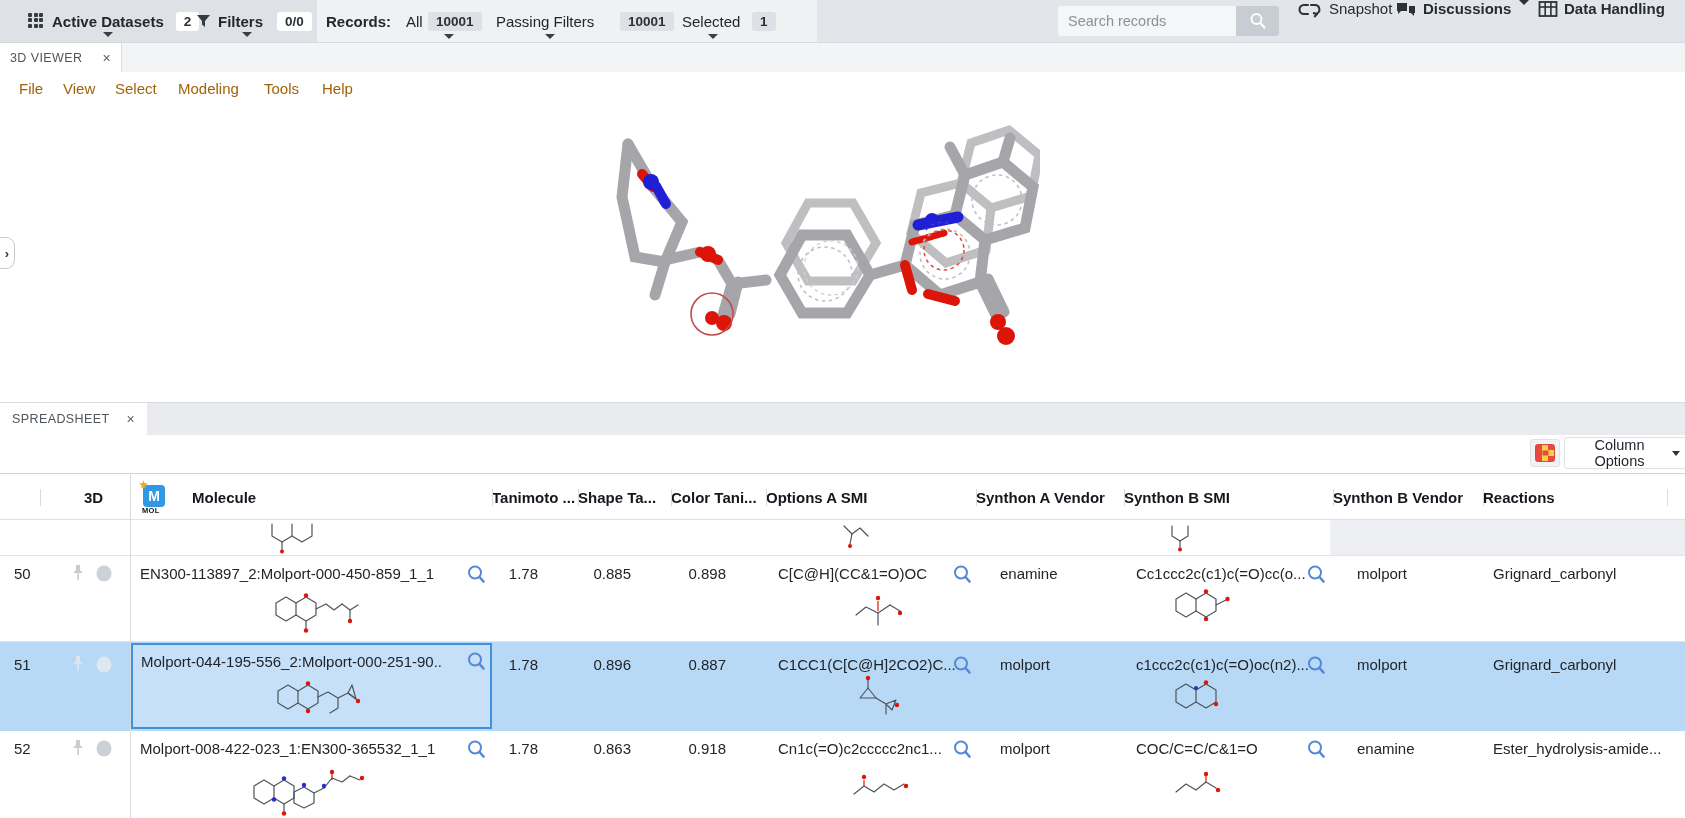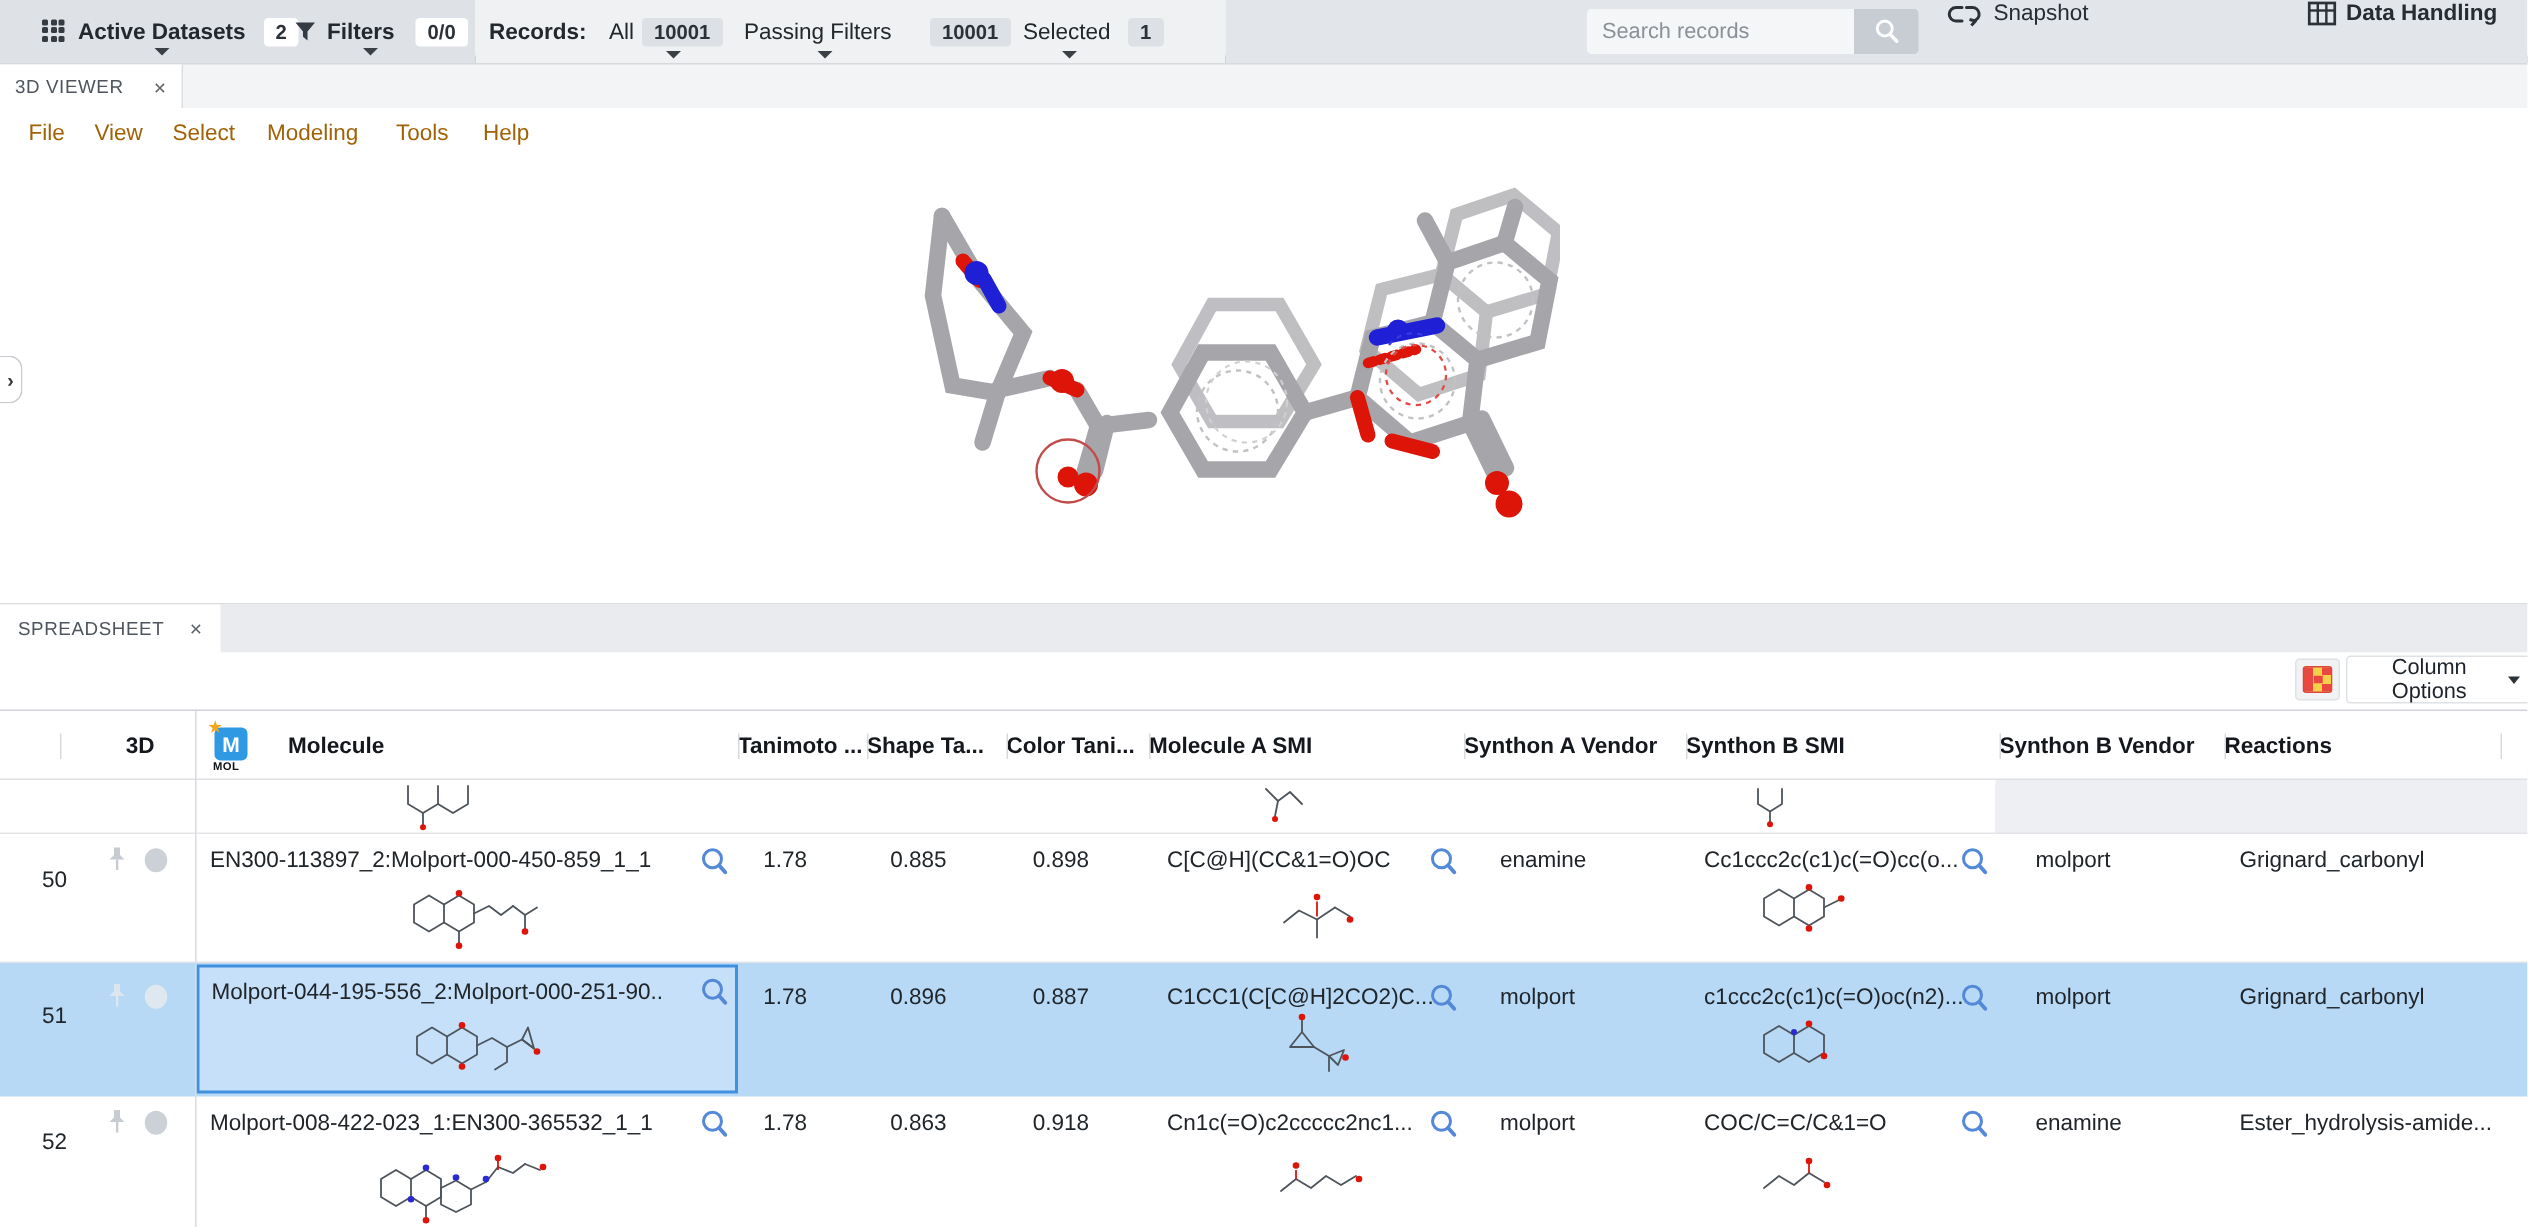--- a/index.html
+++ b/index.html
@@ -64,21 +64,21 @@
   .c-rea  { left:1483px;width:185px;}
 
   .row { position:absolute; left:0; width:1685px; }
   .rpart { top:47px; height:36px; border-bottom:1px solid #e2e4e7; }
   .r50 { top:83px; height:86px; border-bottom:1px solid #e2e4e7; }
   .r51 { top:169px; height:89px; background:#b8d9f6; }
   .r52 { top:258px; height:87px; }
   .cell { position:absolute; top:6px; height:22px; font-size:15px; color:#20252a; white-space:nowrap; overflow:hidden; display:flex; align-items:center; }
   .cell.numv { justify-content:flex-end; padding-right:40px; }
   .cell.pl10 { padding-left:10px; } .cell.pl12 { padding-left:12px; }
-  .cell.pl24 { padding-left:24px; } .cell.pl13 { padding-left:28px;margin-top:13px; }
+  .cell.pl24 { padding-left:24px; } .cell.pl13 { padding-left:14px; }
   .mag { position:absolute; top:8px; width:22px; height:22px; }
   .selbox { position:absolute; left:131px; top:1px; width:361px; height:86px; background:#c5e0f8; border:2px solid #4090e0; }
   .selbox .cell { top:5px; }
   .pin { position:absolute; top:8px; left:70px; width:16px; height:18px; }
   .oval { position:absolute; top:9px; left:96px; width:16px; height:17px; }
   .thumb { position:absolute; }
   .scroll-strip { position:absolute; left:1330px; top:41px; width:355px; height:42px; background:#edeff2; border-radius:10px 0 0 0; }
 
   svg { display:block; }
   .molsk { stroke:#4d545b; stroke-width:1.2; fill:none; stroke-linecap:round; stroke-linejoin:round; }
@@ -148,20 +148,28 @@
 
     <div class="tb-link" style="left:1297px">
       <svg width="26" height="20" viewBox="0 0 26 20">
         <path d="M11 14 H7 a4.5 4.5 0 0 1 0-9 h4" fill="none" stroke="#2b3138" stroke-width="2" stroke-linecap="round"></path>
         <path d="M14 5 h4 a4.5 4.5 0 0 1 1.5 8.7" fill="none" stroke="#2b3138" stroke-width="2" stroke-linecap="round"></path>
         <path d="M16 13 l4 1 l-2.8 3" fill="none" stroke="#2b3138" stroke-width="2" stroke-linejoin="round"></path>
       </svg>
       <span>Snapshot</span>
     </div>
 
+    <div class="tb-link" style="left:1395px;font-weight:bold">
+      <svg width="22" height="19" viewBox="0 0 22 19">
+        <path d="M2 3 h10 v8 h-6 l-3 3 v-3 h-1 Z" fill="#2b3138"></path>
+        <path d="M14 6 h6 v7 h-1 v3 l-3-3 h-2 Z" fill="#2b3138"></path>
+      </svg>
+      <span>Discussions</span>
+      <span class="caret-down" style="position:static;border-top-color:#2b3138;margin-left:2px"></span>
+    </div>
 
     <div class="tb-link" style="left:1538px;font-weight:bold">
       <svg width="20" height="18" viewBox="0 0 20 18">
         <rect x="1.5" y="2" width="17" height="14" fill="none" stroke="#2b3138" stroke-width="1.8"></rect>
         <line x1="1.5" y1="7" x2="18.5" y2="7" stroke="#2b3138" stroke-width="1.6"></line>
         <line x1="7.2" y1="2" x2="7.2" y2="16" stroke="#2b3138" stroke-width="1.6"></line>
         <line x1="12.9" y1="2" x2="12.9" y2="16" stroke="#2b3138" stroke-width="1.6"></line>
       </svg>
       <span>Data Handling</span>
     </div>
@@ -273,21 +281,21 @@
         <span style="position:relative;margin-left:13px;width:24px;height:24px;display:inline-block">
           <span style="position:absolute;left:0;top:0;width:22px;height:22px;background:#2f9ae3;border-radius:4px;color:#fff;font-weight:bold;font-size:14px;display:flex;align-items:center;justify-content:center">M</span>
           <span style="position:absolute;left:-4px;top:-6px;color:#f2a71b;font-size:10px">★</span>
           <span style="position:absolute;left:-1px;top:21px;font-size:7.5px;font-weight:bold;color:#101418;letter-spacing:.3px">MOL</span>
         </span>
         <span style="margin-left:25px">Molecule</span>
       </div>
       <div class="hcell c-tan pl10">Tanimoto ...</div>
       <div class="hcell c-shp pl10">Shape Ta...</div>
       <div class="hcell c-col pl10">Color Tani...</div>
-      <div class="hcell c-smia pl10">Molecule A SMI</div>
+      <div class="hcell c-smia pl10">Options A SMI</div>
       <div class="hcell c-vena pl10">Synthon A Vendor</div>
       <div class="hcell c-smib pl10">Synthon B SMI</div>
       <div class="hcell c-venb pl10">Synthon B Vendor</div>
       <div class="hcell c-rea pl10">Reactions</div>
       <div class="hsep" style="left:40px"></div>
         <div class="hsep" style="left:492px"></div>
       <div class="hsep" style="left:578px"></div>
         <div class="hsep" style="left:671px"></div>
       <div class="hsep" style="left:766px"></div>
         <div class="hsep" style="left:976px"></div>

